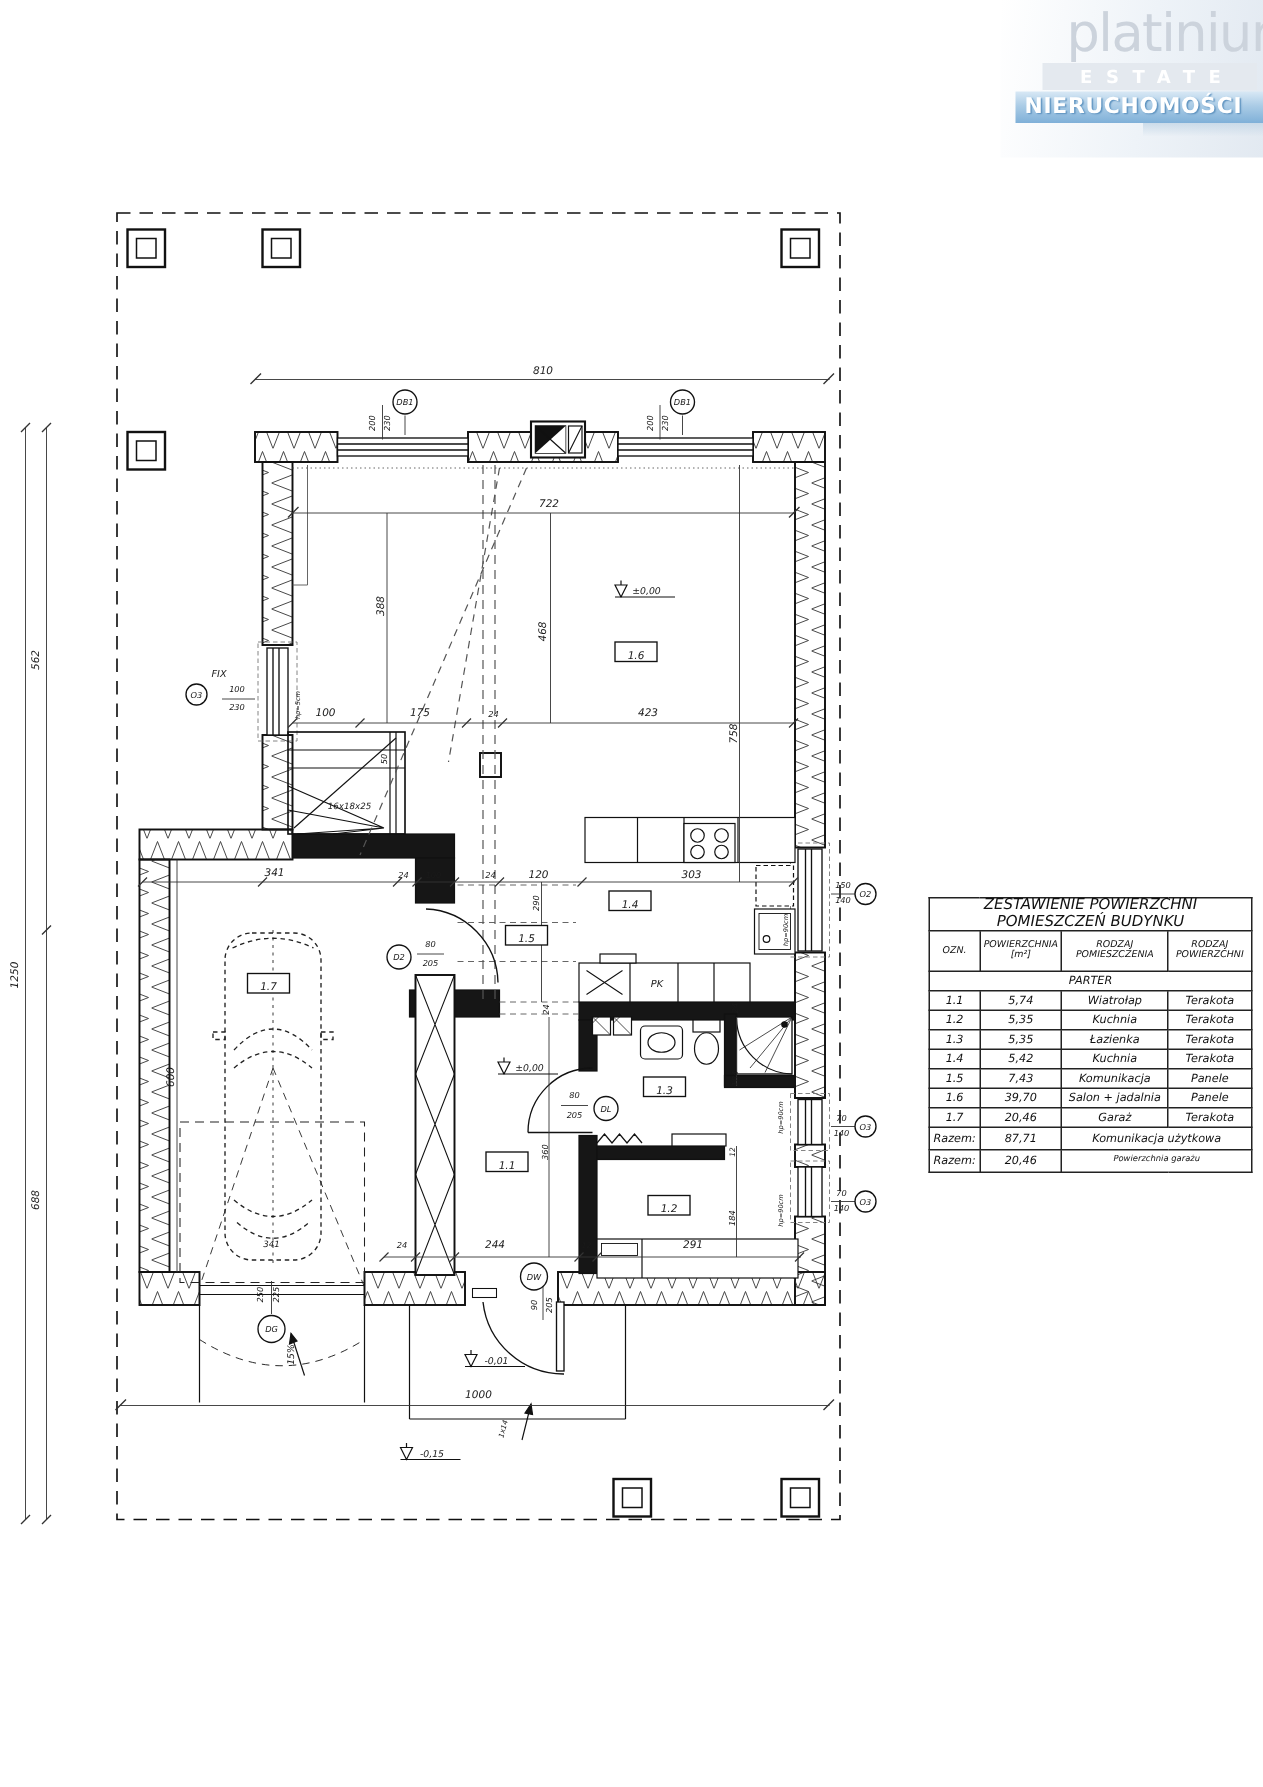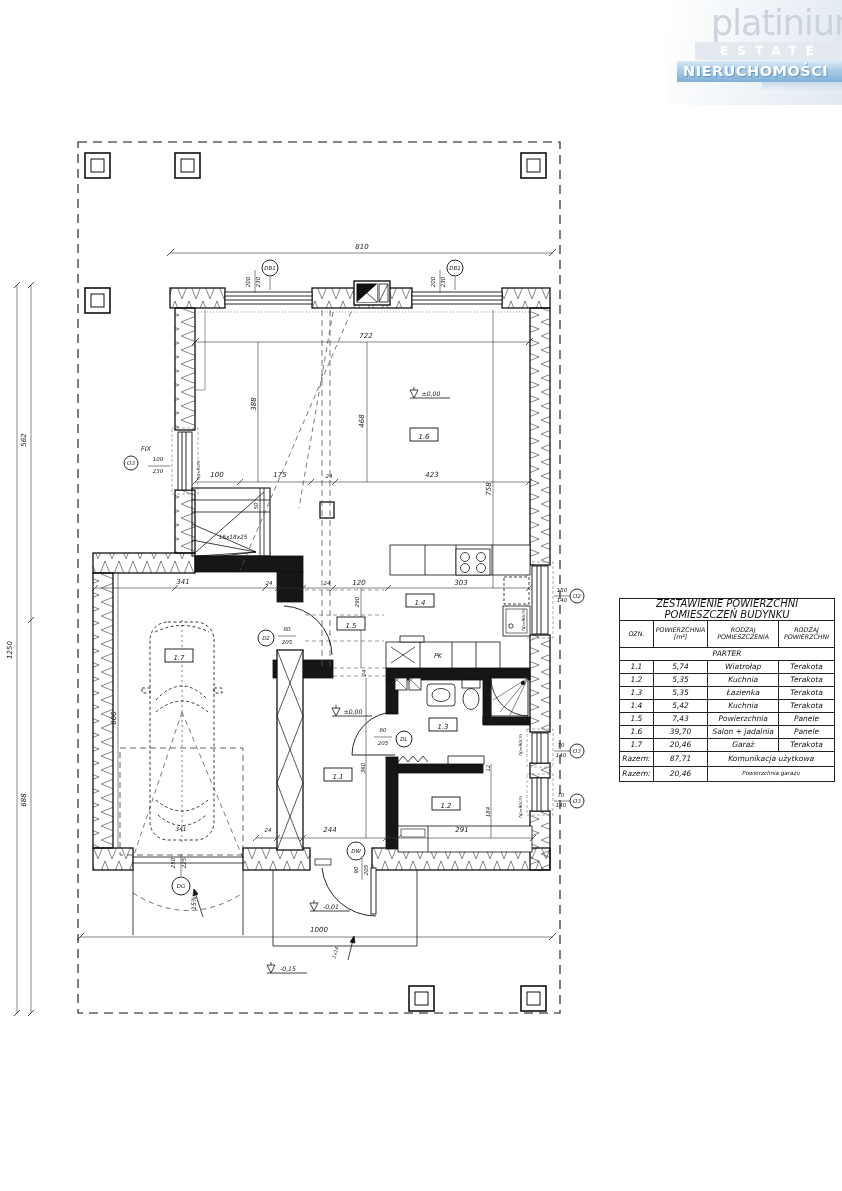--- a/index.html
+++ b/index.html
@@ -416,21 +416,21 @@
         </tr>
         <tr>
           <td>1.4</td>
           <td>5,42</td>
           <td>Kuchnia</td>
           <td>Terakota</td>
         </tr>
         <tr>
           <td>1.5</td>
           <td>7,43</td>
-          <td>Powierzchnia</td>
+          <td>Komunikacja</td>
           <td>Panele</td>
         </tr>
         <tr>
           <td>1.6</td>
           <td>39,70</td>
           <td>Salon + jadalnia</td>
           <td>Panele</td>
         </tr>
         <tr>
           <td>1.7</td>

